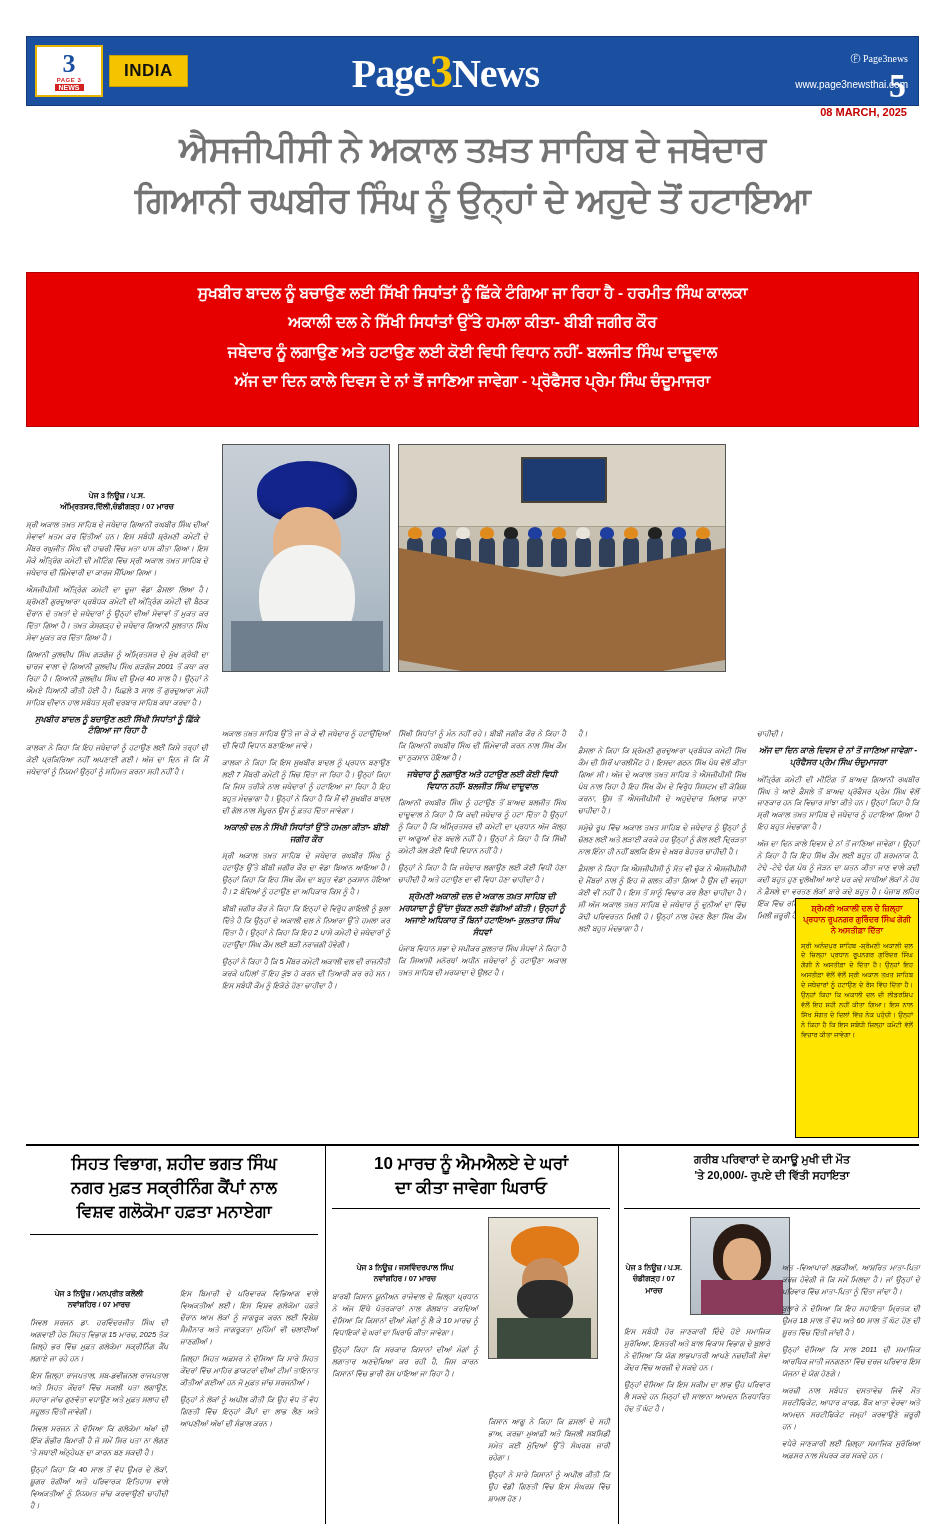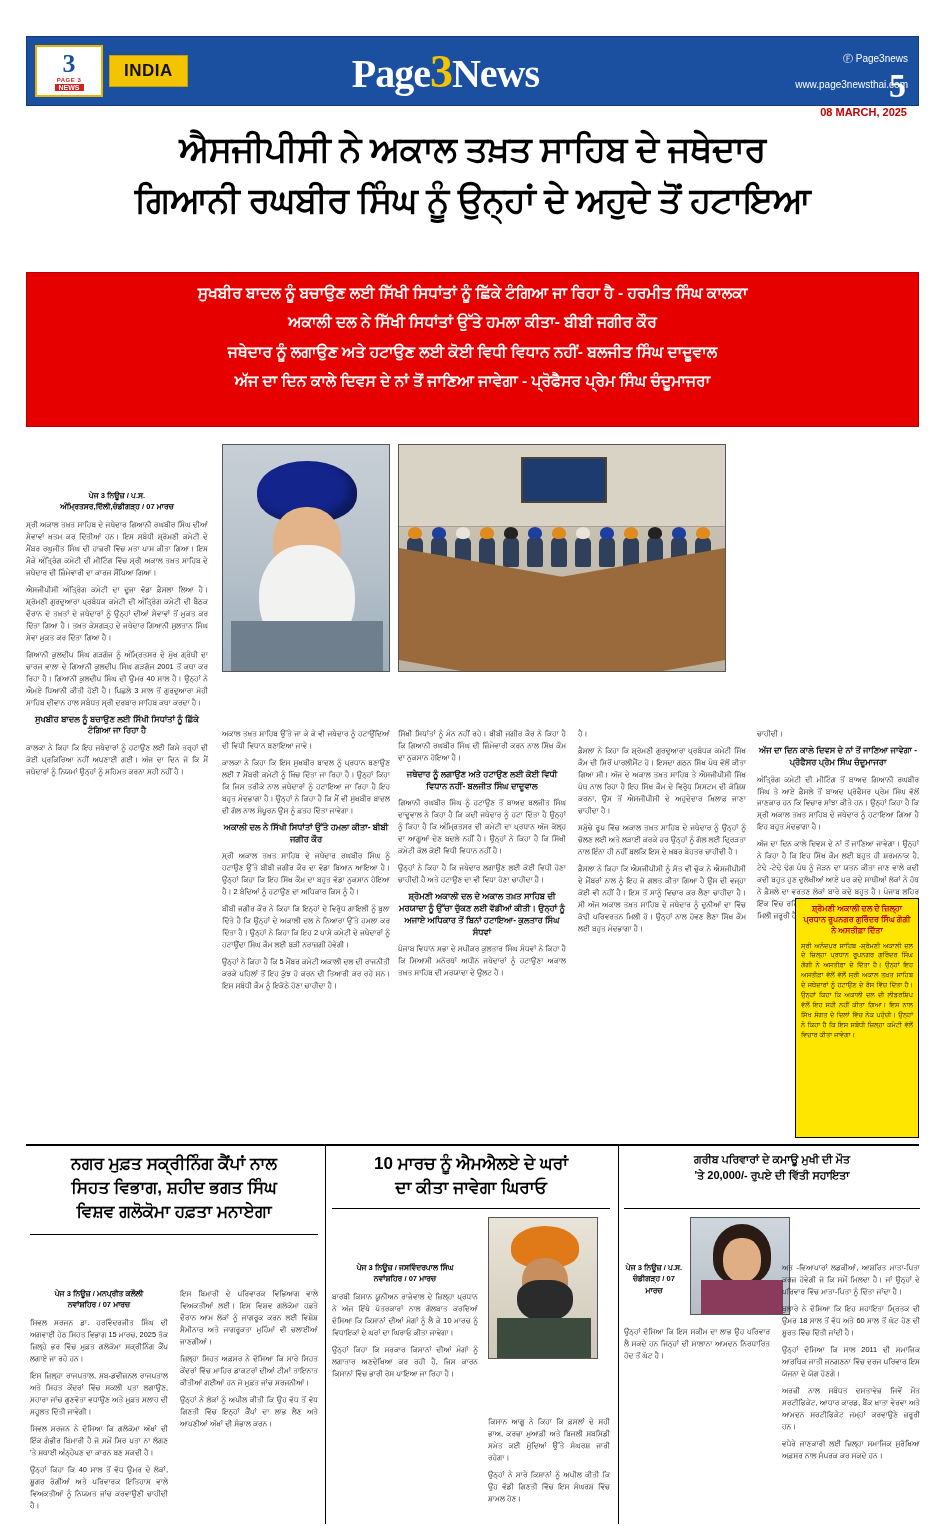--- a/index.html
+++ b/index.html
@@ -75,20 +75,21 @@
     font-size: 46px;
   }
   .mast-right {
     text-align: right;
     padding-right: 10px;
     color: #ffffff;
     min-width: 215px;
   }
   .mast-right .fb {
     font-size: 10px;
+    font-family: Liberation Serif, serif;
   }
   .mast-right .site {
     font-size: 10px;
     margin-top: 13px;
   }
   .page-num {
     position: absolute;
     right: 12px; top: 30px;
     font-size: 34px; font-weight: bold; color: #ffffff;
     font-family: "Liberation Serif", serif;
@@ -105,21 +106,21 @@
   
   .headline {
     position: absolute;
     left: 26px; top: 124px;
     width: 893px;
     text-align: center;
     font-family: "Liberation Sans", sans-serif;
     font-weight: bold;
     font-size: 35px;
     line-height: 1.45;
-    color: #000000;
+    color: #737373;
     letter-spacing: -0.5px;
   }
 
   
   .redbox {
     position: absolute;
     left: 26px; top: 272px;
     width: 893px; height: 155px;
     background: #e60000;
     border: 1px solid #b40000;
@@ -136,21 +137,21 @@
 
   
   .col {
     position: absolute;
     font-size: 7.4px;
     line-height: 1.62;
     text-align: justify;
     color: #111;
     margin-top: 48px;
   }
-  .col p { margin: 0 0 5px 0; }
+  .col p { margin: 0 0 5px 0; font-style: italic; }
   .byline {
     font-size: 7.6px;
     font-weight: bold;
     text-align: center;
     line-height: 1.5;
     margin-bottom: 6px;
     color: #000;
   }
   .subhead-bold {
     font-size: 8.4px;
@@ -269,21 +270,21 @@
   .yellowbox {
     position: absolute;
     left: 795px; top: 898px;
     width: 124px; height: 240px;
     background: #ffe600;
     border: 1.5px solid #000;
     padding: 4px 5px;
   }
   .yellowbox .yb-head {
     font-size: 8px; font-weight: bold; color: #c00000;
-    text-align: center; line-height: 1.4; margin-bottom: 4px; font-family: Liberation Serif, serif;
+    text-align: center; line-height: 1.4; margin-bottom: 4px;
   }
   .yellowbox .yb-body {
     font-size: 6.6px; line-height: 1.5; text-align: justify; color: #111;
   }
 
   
   .sec-title {
     position: absolute;
     text-align: center;
     font-weight: bold;
@@ -413,22 +414,22 @@
   <div class="yellowbox">
     <div class="yb-head">ਸ਼੍ਰੋਮਣੀ ਅਕਾਲੀ ਦਲ ਦੇ ਜ਼ਿਲ੍ਹਾ ਪ੍ਰਧਾਨ ਰੂਪਨਗਰ ਗੁਰਿੰਦਰ ਸਿੰਘ ਗੋਗੀ ਨੇ ਅਸਤੀਫ਼ਾ ਦਿੱਤਾ</div>
     <div class="yb-body">ਸ੍ਰੀ ਅਨੰਦਪੁਰ ਸਾਹਿਬ -ਸ਼੍ਰੋਮਣੀ ਅਕਾਲੀ ਦਲ ਦੇ ਜ਼ਿਲ੍ਹਾ ਪ੍ਰਧਾਨ ਰੂਪਨਗਰ ਗੁਰਿੰਦਰ ਸਿੰਘ ਗੋਗੀ ਨੇ ਅਸਤੀਫ਼ਾ ਦੇ ਦਿੱਤਾ ਹੈ। ਉਨ੍ਹਾਂ ਇਹ ਅਸਤੀਫ਼ਾ ਵੱਲੋਂ ਵੱਲੋਂ ਸ੍ਰੀ ਅਕਾਲ ਤਖ਼ਤ ਸਾਹਿਬ ਦੇ ਜਥੇਦਾਰਾਂ ਨੂੰ ਹਟਾਉਣ ਦੇ ਰੋਸ ਵਿੱਚ ਦਿੱਤਾ ਹੈ। ਉਨ੍ਹਾਂ ਕਿਹਾ ਕਿ ਅਕਾਲੀ ਦਲ ਦੀ ਲੀਡਰਸ਼ਿਪ ਵੱਲੋਂ ਇਹ ਸਹੀ ਨਹੀਂ ਕੀਤਾ ਗਿਆ। ਇਸ ਨਾਲ ਸਿੱਖ ਸੰਗਤ ਦੇ ਦਿਲਾਂ ਵਿੱਚ ਨੇਕ ਪਹੁੰਚੀ। ਉਨ੍ਹਾਂ ਨੇ ਕਿਹਾ ਹੈ ਕਿ ਇਸ ਸਬੰਧੀ ਜ਼ਿਲ੍ਹਾ ਕਮੇਟੀ ਵੱਲੋਂ ਵਿਚਾਰ ਕੀਤਾ ਜਾਵੇਗਾ।</div>
   </div>
 
   <div class="rule" style="left:26px; top:1144px; width:893px; height:2px;"></div>
   <div class="rule v" style="left:325px; top:1146px; width:1px; height:378px; background:#000;"></div>
   <div class="rule v" style="left:618px; top:1146px; width:1px; height:378px; background:#000;"></div>
 
   <div class="sec-title" style="left:30px; top:1152px; width:288px; font-size:17px;">
+    <div>ਸਿਹਤ ਵਿਭਾਗ, ਸ਼ਹੀਦ ਭਗਤ ਸਿੰਘ</div>
     <div>ਨਗਰ ਮੁਫ਼ਤ ਸਕ੍ਰੀਨਿੰਗ ਕੈਂਪਾਂ ਨਾਲ</div>
-    <div>ਸਿਹਤ ਵਿਭਾਗ, ਸ਼ਹੀਦ ਭਗਤ ਸਿੰਘ</div>
     <div>ਵਿਸ਼ਵ ਗਲੋਕੋਮਾ ਹਫ਼ਤਾ ਮਨਾਏਗਾ</div>
   </div>
   <div class="rule" style="left:30px; top:1234px; width:288px;"></div>
 
   <div class="col" style="left:30px; top:1240px; width:138px;">
     <div class="byline">
       <div>ਪੇਜ 3 ਨਿਊਜ਼ / ਮਨਪ੍ਰੀਤ ਕਲੌਲੀ</div>
       <div>ਨਵਾਂਸ਼ਹਿਰ /  07 ਮਾਰਚ</div>
     </div>
     <p>ਸਿਵਲ ਸਰਜਨ ਡਾ. ਹਰਵਿੰਦਰਜੀਤ ਸਿੰਘ ਦੀ ਅਗਵਾਈ ਹੇਠ ਸਿਹਤ ਵਿਭਾਗ 15 ਮਾਰਚ, 2025 ਤੱਕ ਜ਼ਿਲ੍ਹੇ ਭਰ ਵਿੱਚ ਮੁਫ਼ਤ ਗਲੋਕੋਮਾ ਸਕ੍ਰੀਨਿੰਗ ਕੈਂਪ ਲਗਾਏ ਜਾ ਰਹੇ ਹਨ।</p>
@@ -480,20 +481,21 @@
     <div class="body"></div>
   </div>
 
   <div class="col" style="left:624px; top:1214px; width:60px;">
     <div class="byline">
       <div>ਪੇਜ 3 ਨਿਊਜ਼ / ਪ.ਸ.</div>
       <div>ਚੰਡੀਗੜ੍ਹ /  07 ਮਾਰਚ</div>
     </div>
   </div>
   <div class="col" style="left:624px; top:1278px; width:146px;">
+    <p>ਇਸ ਸਬੰਧੀ ਹੋਰ ਜਾਣਕਾਰੀ ਦਿੰਦੇ ਹੋਏ ਸਮਾਜਿਕ ਸੁਰੱਖਿਆ, ਇਸਤਰੀ ਅਤੇ ਬਾਲ ਵਿਕਾਸ ਵਿਭਾਗ ਦੇ ਬੁਲਾਰੇ ਨੇ ਦੱਸਿਆ ਕਿ ਯੋਗ ਲਾਭਪਾਤਰੀ ਆਪਣੇ ਨਜ਼ਦੀਕੀ ਸੇਵਾ ਕੇਂਦਰ ਵਿੱਚ ਅਰਜ਼ੀ ਦੇ ਸਕਦੇ ਹਨ।</p>
     <p>ਉਨ੍ਹਾਂ ਦੱਸਿਆ ਕਿ ਇਸ ਸਕੀਮ ਦਾ ਲਾਭ ਉਹ ਪਰਿਵਾਰ ਲੈ ਸਕਦੇ ਹਨ ਜਿਨ੍ਹਾਂ ਦੀ ਸਾਲਾਨਾ ਆਮਦਨ ਨਿਰਧਾਰਿਤ ਹੱਦ ਤੋਂ ਘੱਟ ਹੈ।</p>
   </div>
   <div class="col" style="left:782px; top:1214px; width:138px;">
     <p>ਅਤ -ਵਿਆਪਾਰਾਂ ਲਡਕੀਆਂ, ਆਸ਼ਰਿਤ ਮਾਤਾ-ਪਿਤਾ ਕਰਜ਼ ਹੋਵੇਗੀ ਜੋ ਕਿ ਸਮੇਂ ਮਿਲਦਾ ਹੈ। ਜਾਂ ਉਨ੍ਹਾਂ ਦੇ ਪਰਿਵਾਰ ਵਿੱਚ ਮਾਤਾ-ਪਿਤਾ ਨੂੰ ਦਿੱਤਾ ਜਾਂਦਾ ਹੈ।</p>
     <p>ਬੁਲਾਰੇ ਨੇ ਦੱਸਿਆ ਕਿ ਇਹ ਸਹਾਇਤਾ ਮ੍ਰਿਤਕ ਦੀ ਉਮਰ 18 ਸਾਲ ਤੋਂ ਵੱਧ ਅਤੇ 60 ਸਾਲ ਤੋਂ ਘੱਟ ਹੋਣ ਦੀ ਸੂਰਤ ਵਿੱਚ ਦਿੱਤੀ ਜਾਂਦੀ ਹੈ।</p>
     <p>ਉਨ੍ਹਾਂ ਦੱਸਿਆ ਕਿ ਸਾਲ 2011 ਦੀ ਸਮਾਜਿਕ ਆਰਥਿਕ ਜਾਤੀ ਜਨਗਣਨਾ ਵਿੱਚ ਦਰਜ ਪਰਿਵਾਰ ਇਸ ਯੋਜਨਾ ਦੇ ਯੋਗ ਹੋਣਗੇ।</p>
     <p>ਅਰਜ਼ੀ ਨਾਲ ਸਬੰਧਤ ਦਸਤਾਵੇਜ਼ ਜਿਵੇਂ ਮੌਤ ਸਰਟੀਫਿਕੇਟ, ਆਧਾਰ ਕਾਰਡ, ਬੈਂਕ ਖਾਤਾ ਵੇਰਵਾ ਅਤੇ ਆਮਦਨ ਸਰਟੀਫਿਕੇਟ ਜਮ੍ਹਾਂ ਕਰਵਾਉਣੇ ਜ਼ਰੂਰੀ ਹਨ।</p>
     <p>ਵਧੇਰੇ ਜਾਣਕਾਰੀ ਲਈ ਜ਼ਿਲ੍ਹਾ ਸਮਾਜਿਕ ਸੁਰੱਖਿਆ ਅਫ਼ਸਰ ਨਾਲ ਸੰਪਰਕ ਕਰ ਸਕਦੇ ਹਨ।</p>
   </div>
 

